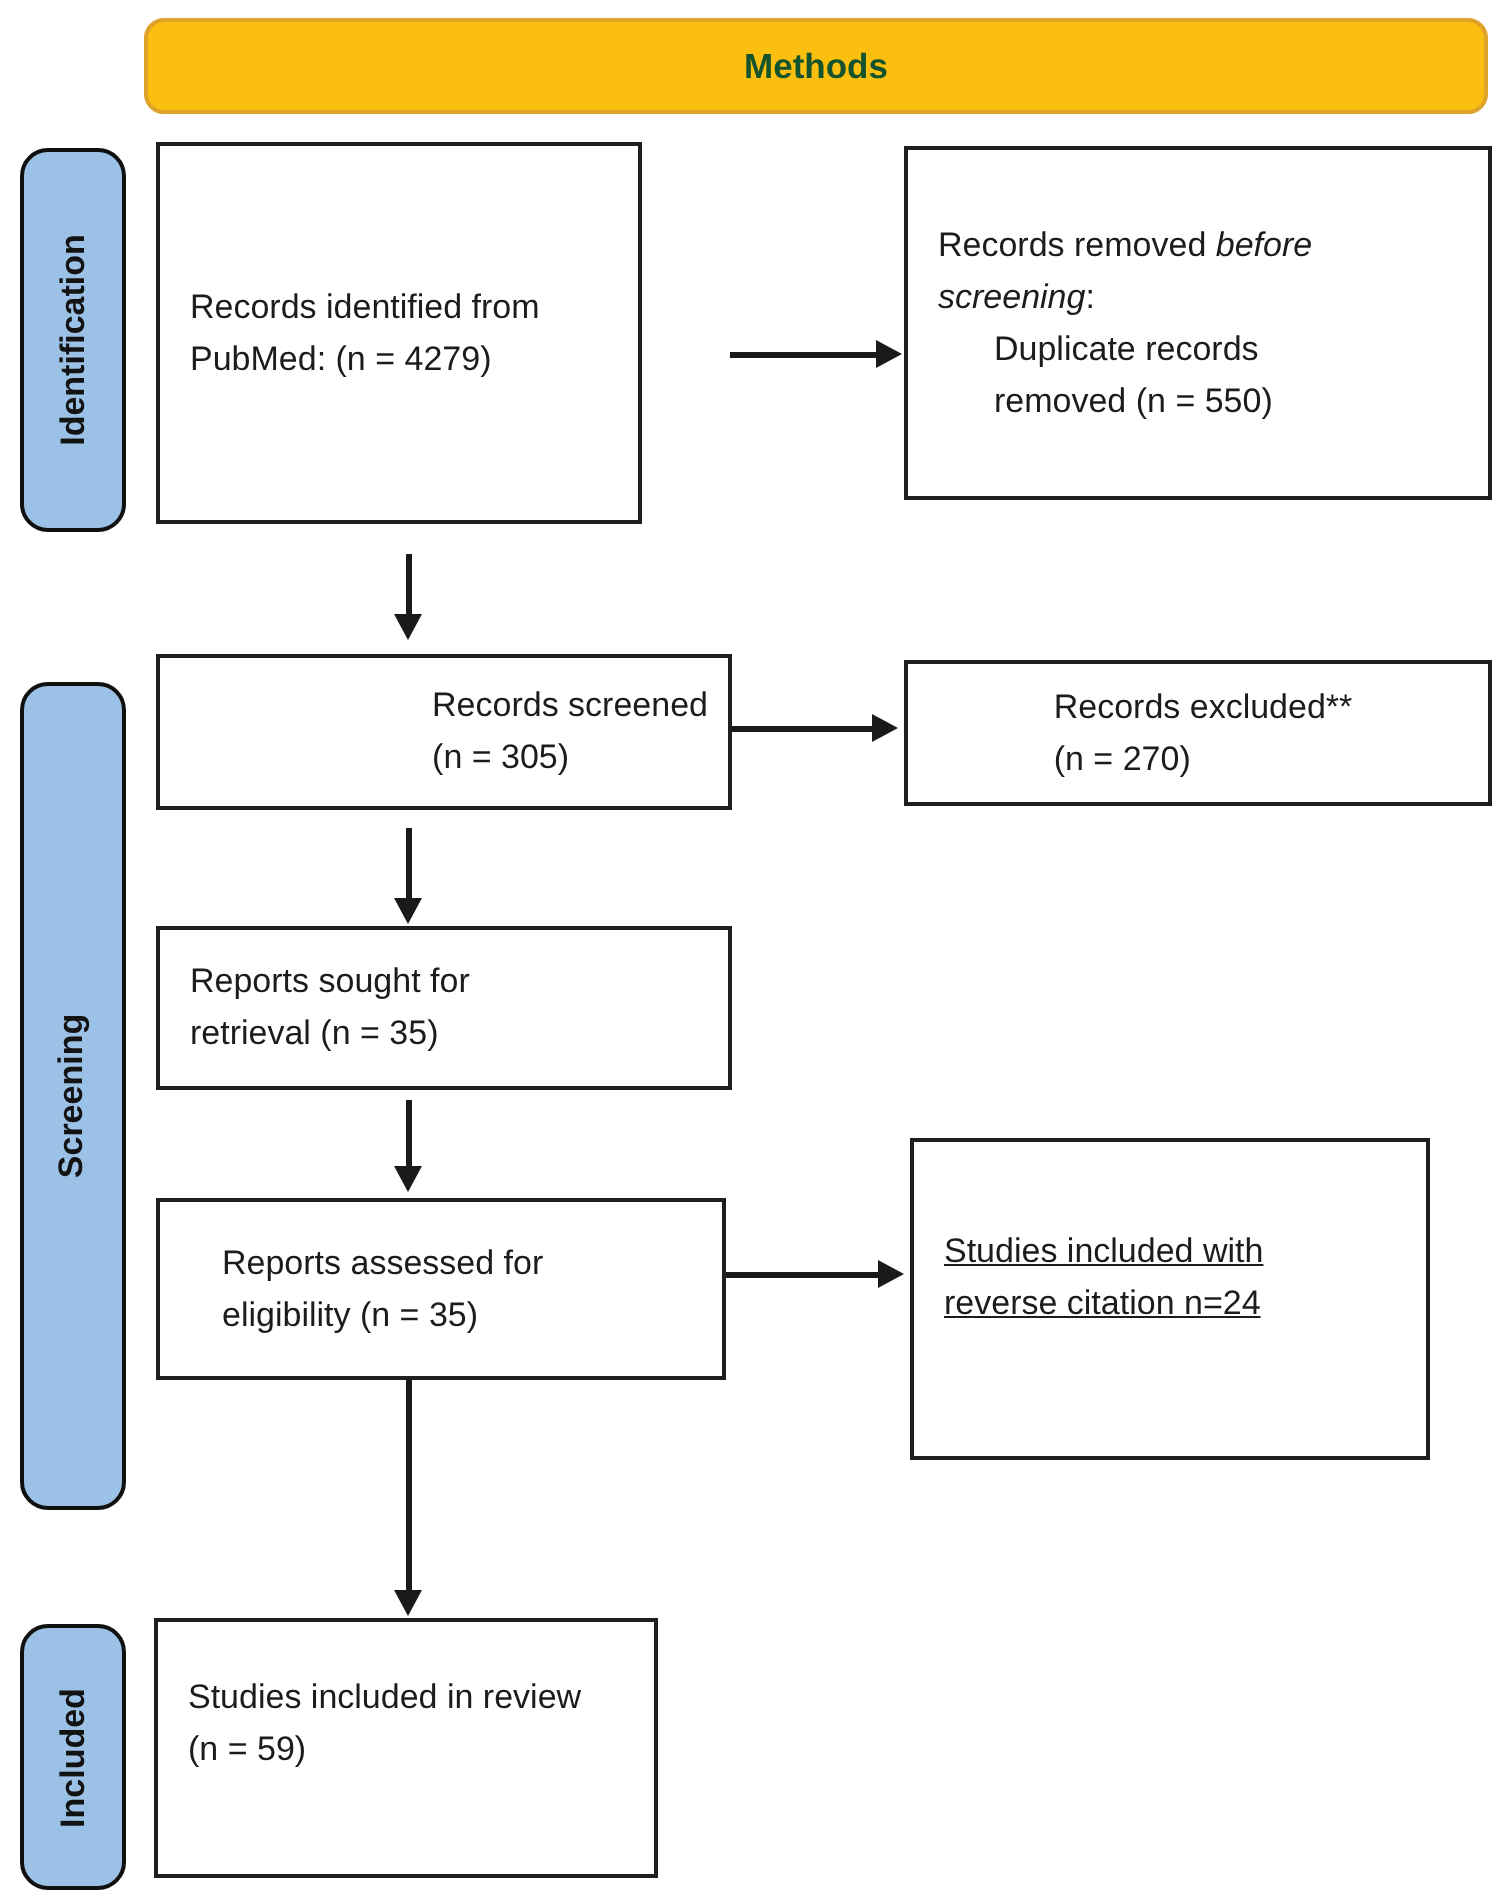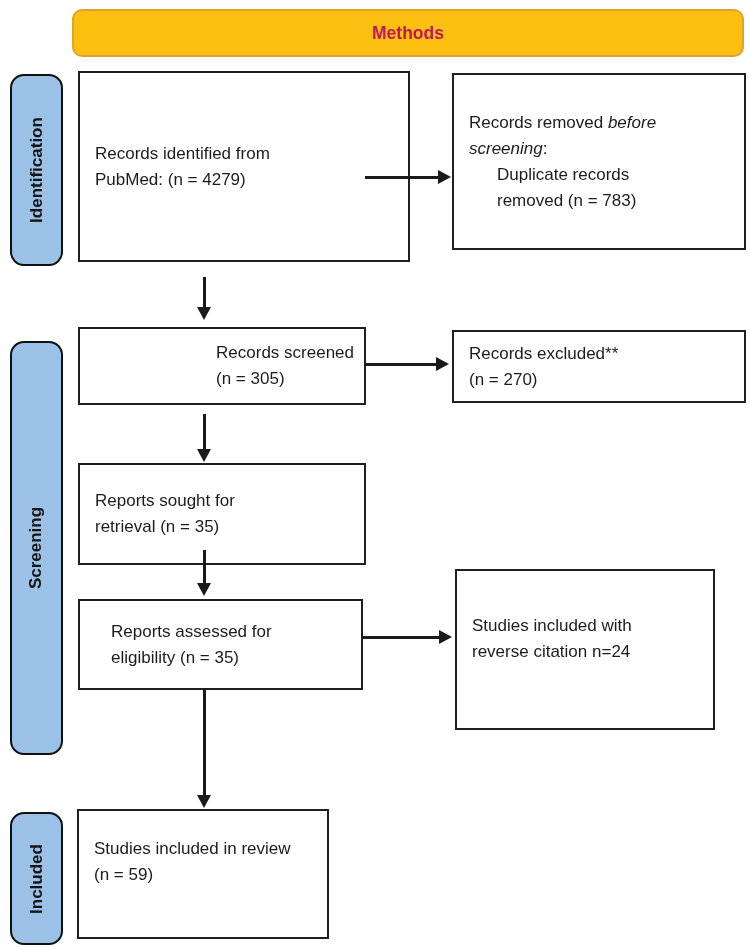--- a/index.html
+++ b/index.html
@@ -15,21 +15,21 @@
 
   
   .methods-header {
     position: absolute;
     left: 72px; top: 9px; width: 672px; height: 48px;
     background: var(--header_fill, #fbbf0f);
     border: 2px solid var(--header_border, #dfa32b);
     border-radius: 10px;
     box-sizing: border-box;
     display: flex; align-items: center; justify-content: center;
-    font-weight: bold; font-size: 17.5px; color: #be185d;
+    font-weight: bold; font-size: 17.5px; color: #14532d;
   }
 
   
   .stage {
     position: absolute;
     left: 10px; width: 53px;
     background: var(--stage_fill, #9bc2e6);
     border: 2.5px solid #101010;
     border-radius: 14px;
     box-sizing: border-box;
@@ -51,28 +51,28 @@
     position: absolute;
     background: #ffffff;
     border: 2px solid var(--box_border, #1f1f1f);
     box-sizing: border-box;
     display: flex; align-items: center;
     font-size: 17px; line-height: 26px;
   }
   .box-text { white-space: pre-line; padding: 0 10px 0 15px; }
   .box-top { align-items: flex-start; }
 
-  .box-identified { left: 78px;  top: 71px;  width: 332px; height: 191px; }
+  .box-identified { left: 78px;  top: 71px;  width: 243px; height: 191px; }
   .box-removed    { left: 452px; top: 73px;  width: 294px; height: 177px; }
   .box-screened   { left: 78px;  top: 327px; width: 288px; height: 78px; justify-content: flex-end;  }
-  .box-excluded   { left: 452px; top: 330px; width: 294px; height: 73px;  }
-  .box-sought     { left: 78px;  top: 463px; width: 288px; height: 102px;  }
+  .box-excluded   { left: 452px; top: 330px; width: 294px; height: 73px; justify-content: center;  }
+  .box-sought     { left: 78px;  top: 463px; width: 288px; height: 82px;  }
   .box-assessed   { left: 78px;  top: 599px; width: 285px; height: 91px; padding-left: 16px;  }
   .box-reverse    { left: 455px; top: 569px; width: 260px; height: 161px; }
-  .box-reverse .box-text { padding-top: 42px; }
+  .box-reverse .box-text { padding-top: 42px; text-decoration: underline; }
   .box-included  { left: 77px;  top: 809px; width: 252px; height: 130px; }
   .box-included .box-text { padding-bottom: 24px; }
 
   .indent { margin-left: 28px; white-space: pre-line; }
 
   
   .aline { position: absolute; background: var(--arrow_color, #1a1a1a); }
   .ahead-down {
     position: absolute; width: 0; height: 0;
     border-left: 7px solid transparent; border-right: 7px solid transparent;
@@ -106,21 +106,21 @@
   <div class="box box-identified">
     <div class="box-text">Records identified from
 PubMed: (n = 4279)</div>
   </div>
 
   <div class="box box-removed">
     <div class="box-text">
       <span>Records removed </span><i>before
 screening</i><span>:</span>
       <div class="indent">Duplicate records
-removed (n = 783)</div>
+removed (n = 550)</div>
     </div>
   </div>
 
   <div class="box box-screened">
     <div class="box-text">Records screened
 (n = 305)</div>
   </div>
 
   <div class="box box-excluded">
     <div class="box-text">Records excluded**

